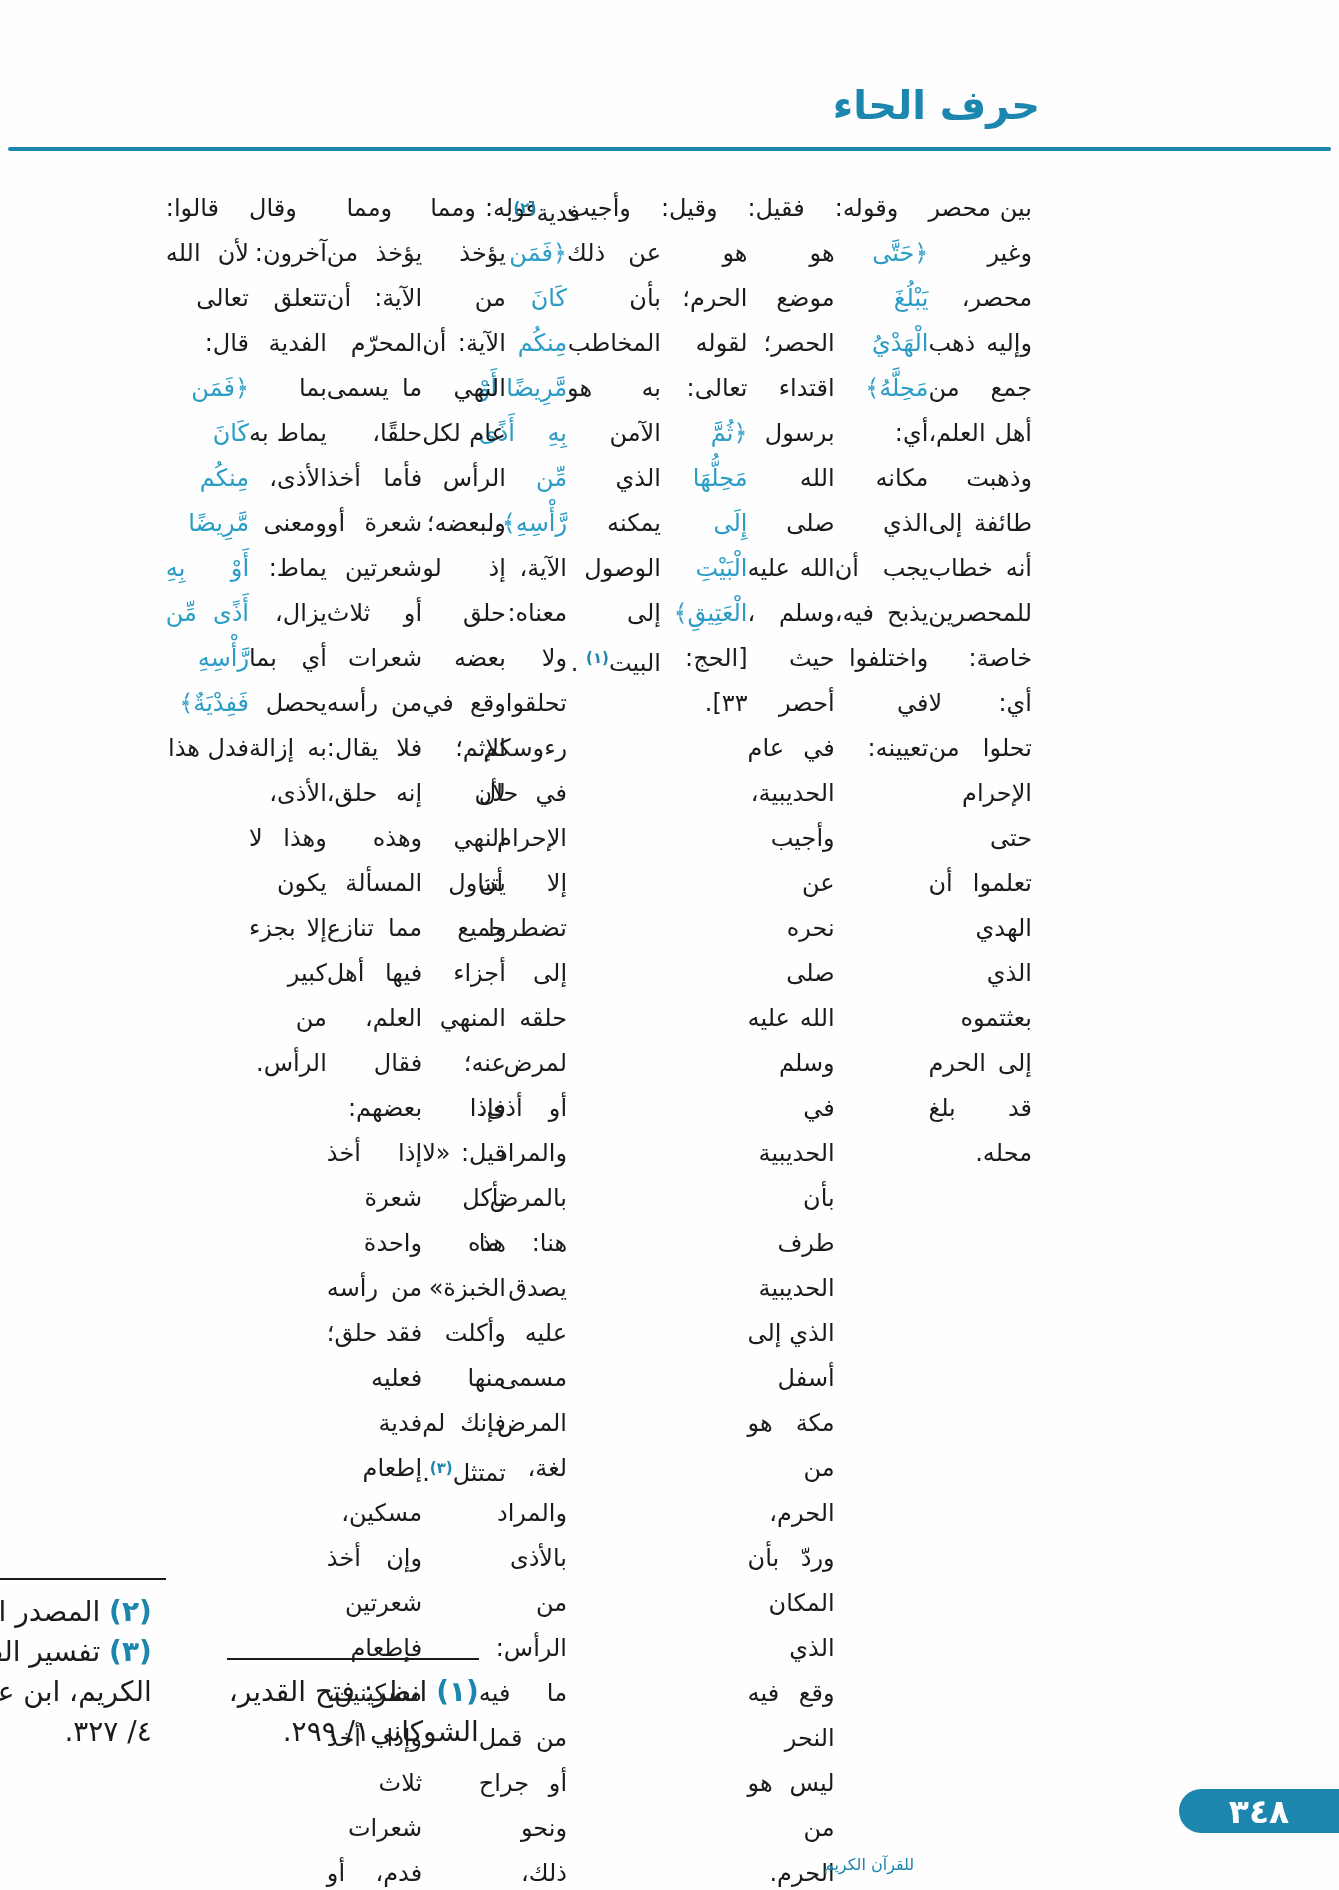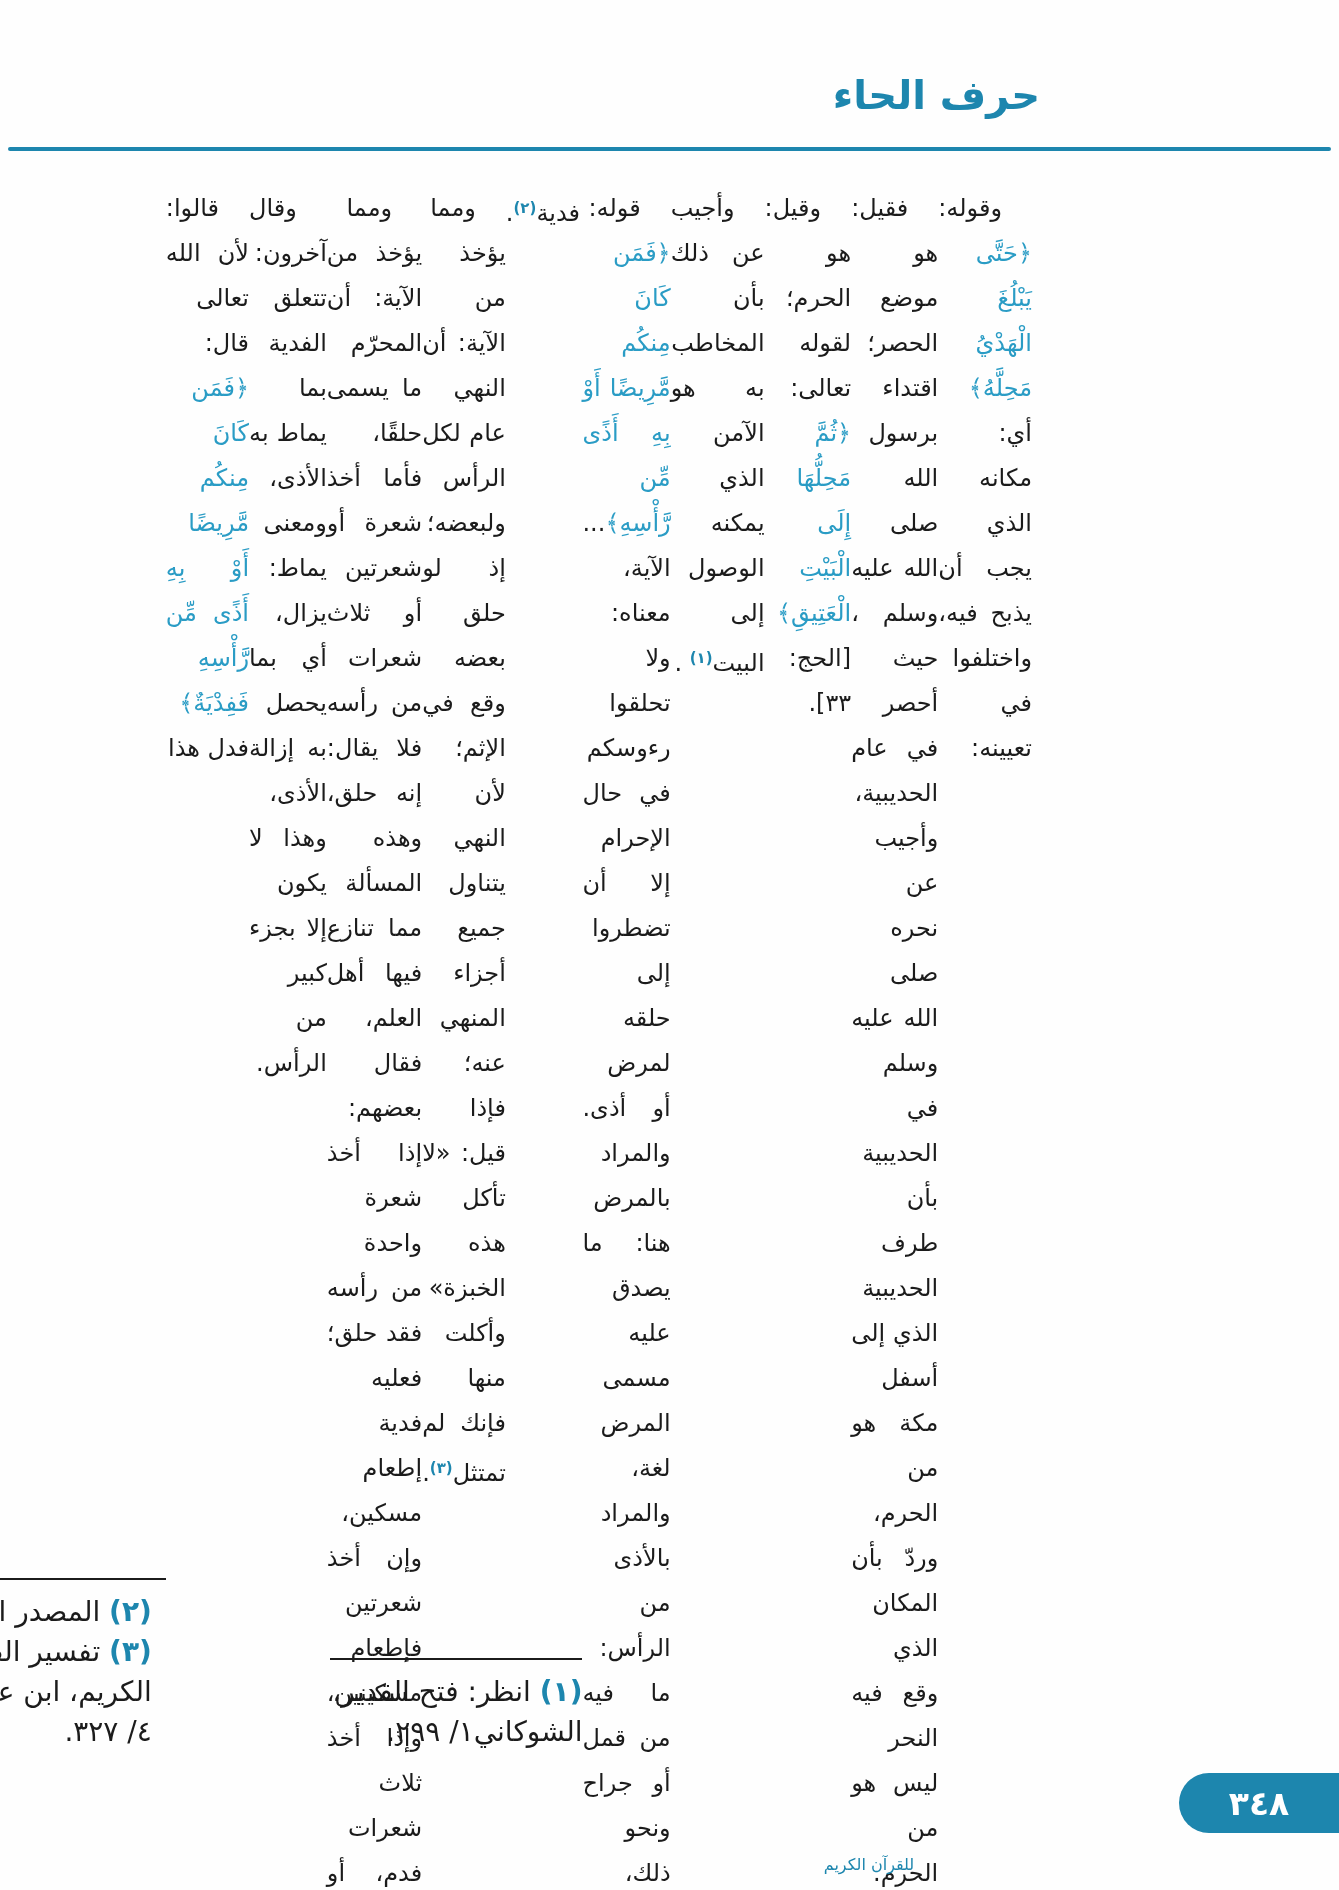--- a/index.html
+++ b/index.html
@@ -8,21 +8,21 @@
     position:relative;
     width:1339px; height:1890px;
     background:#fefefe;
     font-family:"DejaVu Sans", sans-serif;
     color:#1b1b1b;
     overflow:hidden;
     direction:rtl;
   }
   
   .chapter-title {
-    position:absolute; top:72px; right:299px;
+    position:absolute; top:82px; right:299px;
     font-size:40px; font-weight:bold;
     color:var(--accent, #1d86ae);
     text-align:right;
   }
   .header-rule {
     position:absolute; top:147px; left:8px; right:8px; height:4px;
     background:var(--accent, #1d86ae); border-radius:2px;
   }
   
   .content {
@@ -49,41 +49,42 @@
   .column-left .fn { padding-right:14px; }
   
   .footer-logo {
     position:absolute; bottom:14px; right:330px; width:280px;
     text-align:center; color:var(--accent, #1d86ae);
   }
   .logo-title { font-size:30px; font-weight:bold; line-height:38px; }
   .logo-sub { font-size:16px; line-height:22px; }
   .page-badge {
     position:absolute; right:0; bottom:57px;
-    width:160px; height:60px;
+    width:160px; height:44px;
     background:var(--accent, #1d86ae);
     color:#ffffff;
     border-radius:32px 0 0 32px;
     display:flex; align-items:center; justify-content:center;
     font-size:33px; font-weight:bold;
   }
 </style>
 </head>
 <body>
 
 <div class="page">
 
   <header>
     <div class="chapter-title">حرف الحاء</div>
     <div class="header-rule"></div>
   </header>
 
   <main class="content">
 
     <section class="column column-right">
+      <p class="para"><span>بين محصر وغير محصر، وإليه ذهب جمع من أهل العلم، وذهبت طائفة إلى أنه خطاب للمحصرين خاصة: أي: لا تحلوا من الإحرام حتى تعلموا أن الهدي الذي بعثتموه إلى الحرم قد بلغ محله.</span></p>
       <p class="para indent"><span>وقوله: </span><span class="q">﴿حَتَّى يَبْلُغَ الْهَدْيُ مَحِلَّهُ﴾</span><span> أي: مكانه الذي يجب أن يذبح فيه، واختلفوا في تعيينه:</span></p>
       <p class="para indent"><span>فقيل: هو موضع الحصر؛ اقتداء برسول الله صلى الله عليه وسلم ، حيث أحصر في عام الحديبية، وأجيب عن نحره صلى الله عليه وسلم في الحديبية بأن طرف الحديبية الذي إلى أسفل مكة هو من الحرم، وردّ بأن المكان الذي وقع فيه النحر ليس هو من الحرم.</span></p>
       <p class="para indent"><span>وقيل: هو الحرم؛ لقوله تعالى: </span><span class="q">﴿ثُمَّ مَحِلُّهَا إِلَى الْبَيْتِ الْعَتِيقِ﴾</span><span> [الحج: ٣٣].</span></p>
       <p class="para indent"><span>وأجيب عن ذلك بأن المخاطب به هو الآمن الذي يمكنه الوصول إلى البيت</span><span class="ref">(١)</span><span> .</span></p>
       <p class="para indent"><span>قوله: </span><span class="q">﴿فَمَن كَانَ مِنكُم مَّرِيضًا أَوْ بِهِ أَذًى مِّن رَّأْسِهِ﴾</span><span>... الآية، معناه: ولا تحلقوا رءوسكم في حال الإحرام إلا أن تضطروا إلى حلقه لمرض أو أذى. والمراد بالمرض هنا: ما يصدق عليه مسمى المرض لغة، والمراد بالأذى من الرأس: ما فيه من قمل أو جراح ونحو ذلك، ومعنى الآية: إن من كان مريضًا، أو به أذى من رأسه، فحلق، فعليه</span></p>
 
       <div class="footnotes">
         <div class="fn-rule"></div>
         <p class="fn"><span class="fn-num">(١)</span> <span>انظر: فتح القدير، الشوكاني١/ ٢٩٩.</span></p>
       </div>

